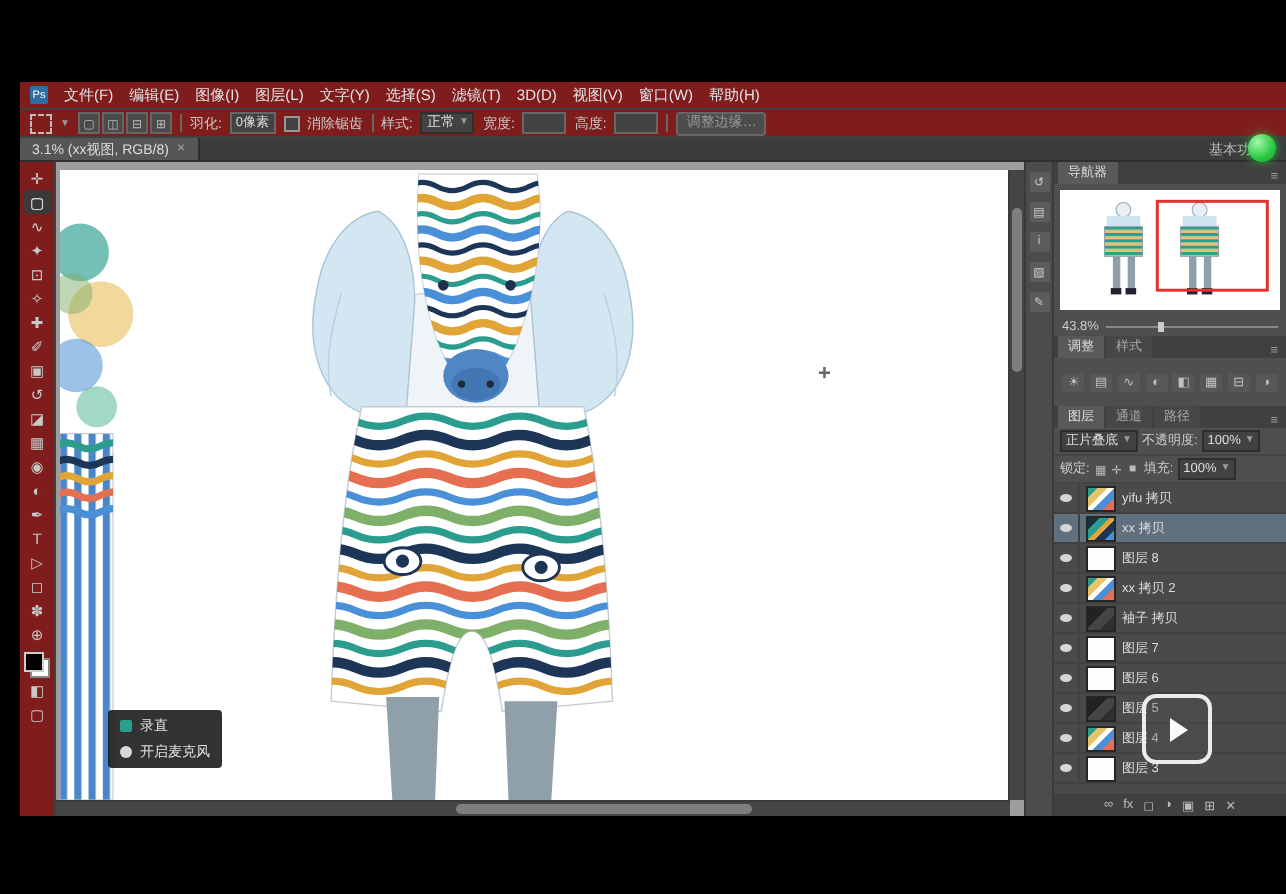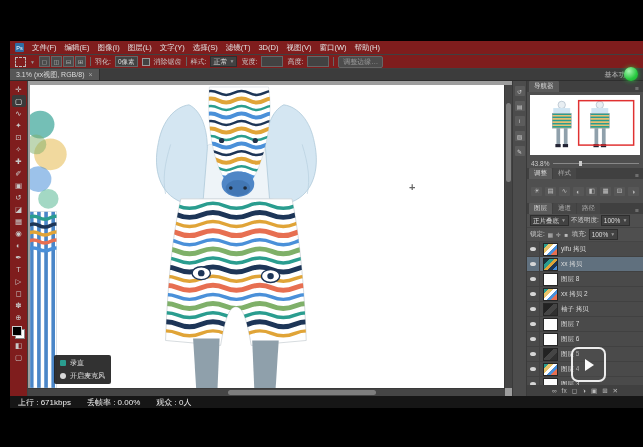--- a/index.html
+++ b/index.html
@@ -505,18 +505,13 @@
           <span>fx</span>
           <span>◻</span>
           <span>◑</span>
           <span>▣</span>
           <span>⊞</span>
           <span>✕</span>
         </div>
     </div>
   </div>
 
-  <div class="statusbar" id="statusbar">
-      <span>上行 : 671kbps</span>
-      <span>丢帧率 : 0.00%</span>
-      <span>观众 : 0人</span>
-    </div>
 </div>
 
 </body></html>

